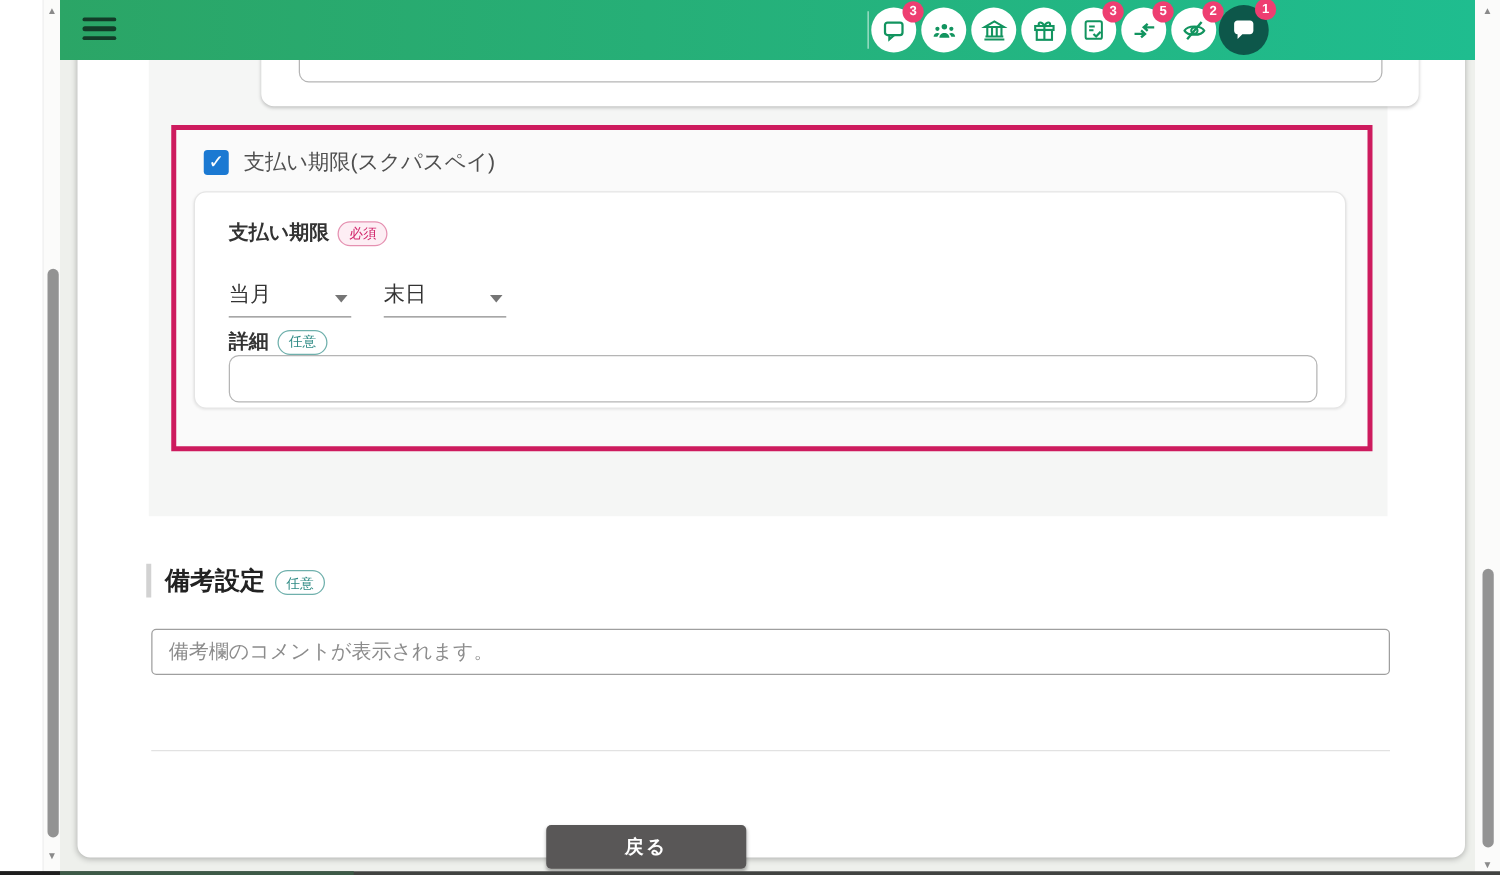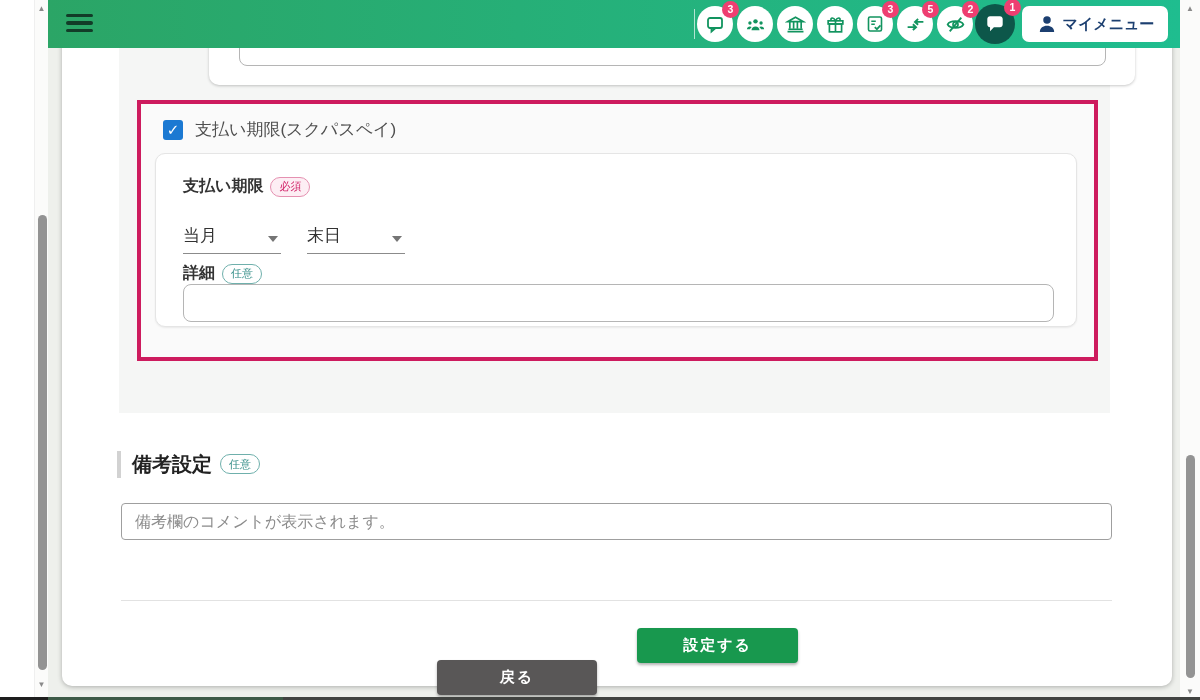--- a/index.html
+++ b/index.html
@@ -59,21 +59,21 @@
   .badge-optional { font-size:11px; color:var(--optional_teal); background:#fff; border:1px solid #6fb0ac;
     border-radius:10px; padding:1.5px 8px; }
   .mselect { position:absolute; height:30px; border-bottom:1px solid #8b8b8b; cursor:pointer;margin-top:20px; }
   .mselect .val { font-size:17px; color:#333; }
   .mselect .arr { position:absolute; right:3px; top:12px; width:0; height:0;
     border-left:5px solid transparent; border-right:5px solid transparent; border-top:6px solid #757575; }
   .text-input { position:absolute; background:#fff; border:1.5px solid #b5b5b5; border-radius:8px;
     font-size:16px; color:#333; padding:0 12px; font-family:inherit; }
 
   
-  #remarks-head { position:absolute; left:55px; top:433px; display:flex; align-items:flex-start; gap:8px; }
+  #remarks-head { position:absolute; left:55px; top:433px; display:flex; align-items:center; gap:8px; }
   #remarks-bar { width:4px; height:27px; background:#d2d2d2; margin-right:3px; }
   #remarks-title { font-size:20px; font-weight:bold; color:#222; line-height:26px; }
   #remarks-input { position:absolute; left:59px; top:485px; width:991px; height:37px; background:#fff;
     border:1px solid #9f9f9f; border-radius:4px; font-size:16px; padding:0 13px; color:#333; font-family:inherit; }
   #remarks-input::placeholder { color:#8c8c8c; opacity:1; }
   #remarks-note { position:absolute; left:59px; top:525px; font-size:12px; color:#767676; }
   #divider { position:absolute; left:59px; top:582px; width:991px; height:1px; background:#e2e2e2; }
 
   .action-btn { position:absolute; top:610px; height:35px; border:none; border-radius:4px; color:#fff;
     font-weight:bold; font-size:15px; letter-spacing:2px; cursor:pointer; box-shadow:0 2px 3px rgba(0,0,0,.3); font-family:inherit; }
@@ -145,21 +145,20 @@
     <div id="remarks-head">
       <div id="remarks-bar"></div>
       <span id="remarks-title">備考設定</span>
       <span class="badge-optional" style="margin-top:3px">任意</span>
     </div>
     <input id="remarks-input" placeholder="備考欄のコメントが表示されます。" style="">
 
     <div id="divider"></div>
 
     <button class="action-btn" id="back-btn">戻る</button>
-    <button class="action-btn" id="submit-btn">設定する</button>
   </div>
 
   <div id="header">
     <div id="hamburger">
       <div></div>
         <div></div>
         <div></div>
     </div>
 
     <div id="header-divider"></div>
@@ -245,28 +244,19 @@
 
     <button class="hicon dark" style="left:927px">
       <span>
         <svg width="22" height="22" viewBox="0 0 20 20" fill="#fff">
           <path d="M3 5.5C3 4.1 4.1 3 5.5 3h9C15.9 3 17 4.1 17 5.5v5c0 1.4-1.1 2.5-2.5 2.5H9l-3.5 3.5V13h-0C4.1 13 3 11.9 3 10.5z"></path>
         </svg>
       </span>
       <span class="nbadge">1</span>
     </button>
 
-    <button id="mymenu-btn">
-      <span>
-        <svg width="22" height="22" viewBox="0 0 20 20" fill="#1c3f70">
-          <circle cx="10" cy="6.3" r="3.4"></circle>
-          <path d="M3.5 17.2c0-3.6 2.9-5.6 6.5-5.6s6.5 2 6.5 5.6z"></path>
-        </svg>
-      </span>
-      <span>マイメニュー</span>
-    </button>
   </div>
 
   <div id="bottom-strip">
     <div class="seg1"></div>
       <div class="seg2"></div>
   </div>
 </div>
 
 </body></html>

